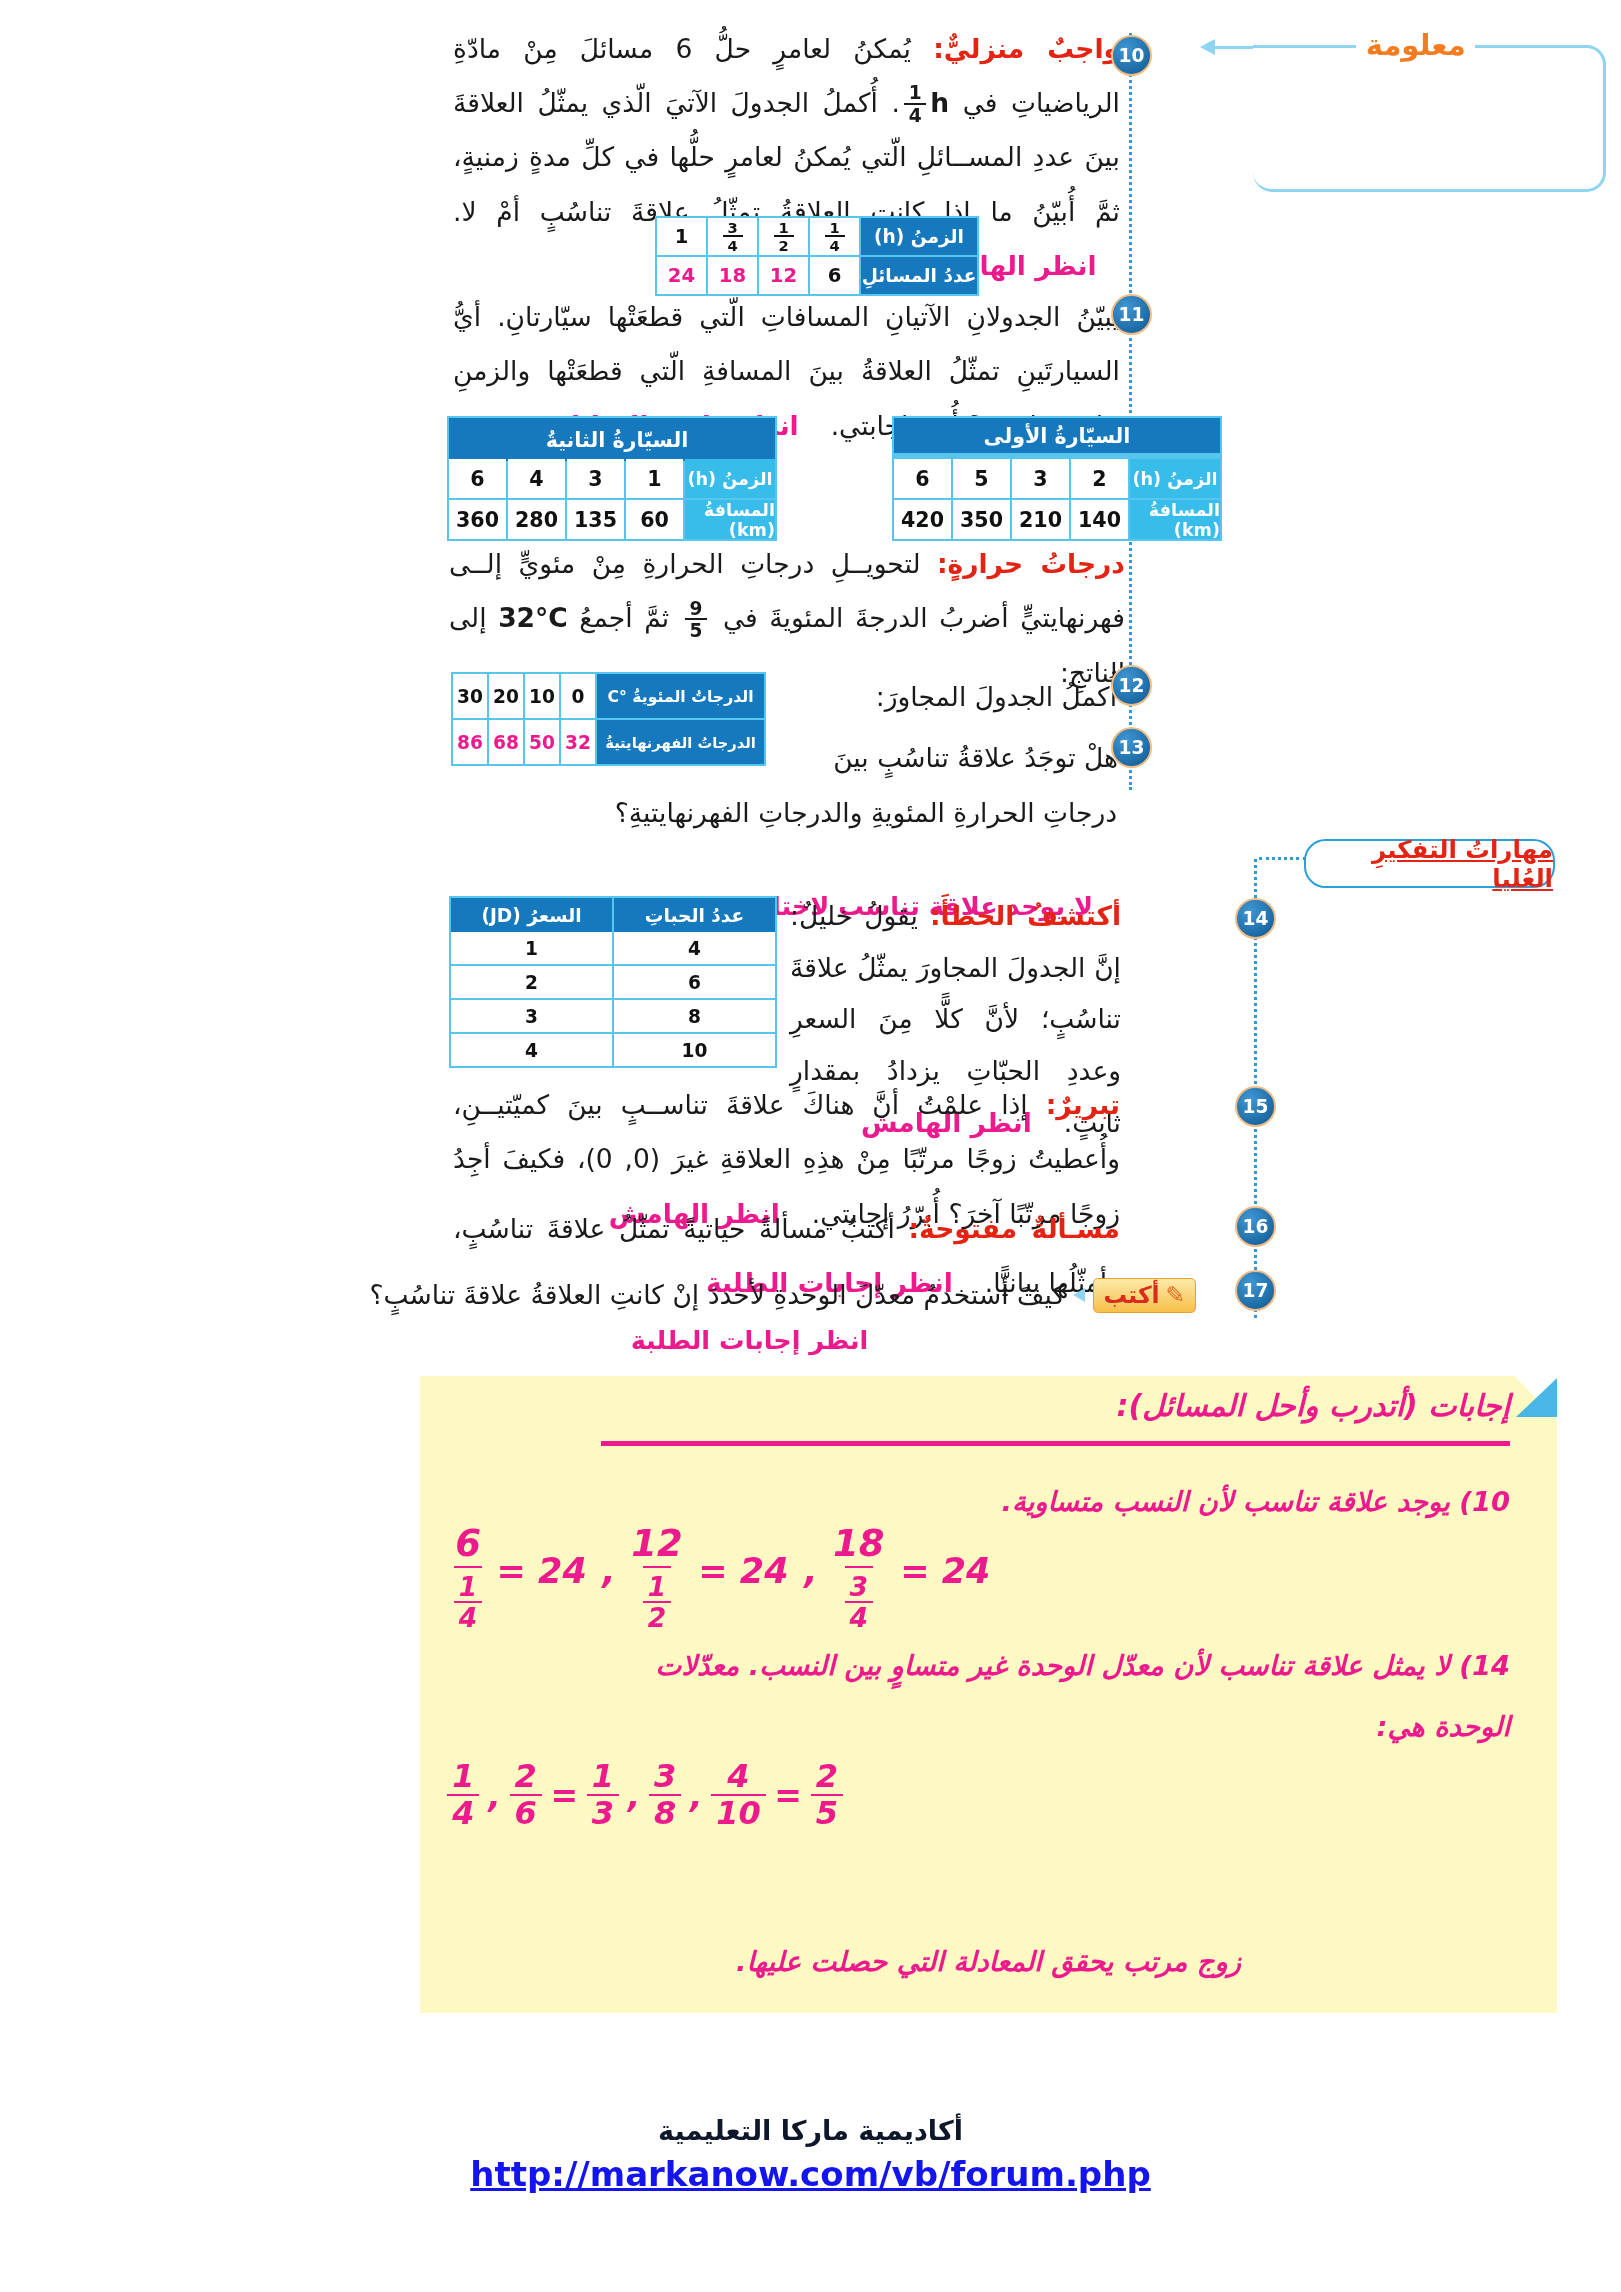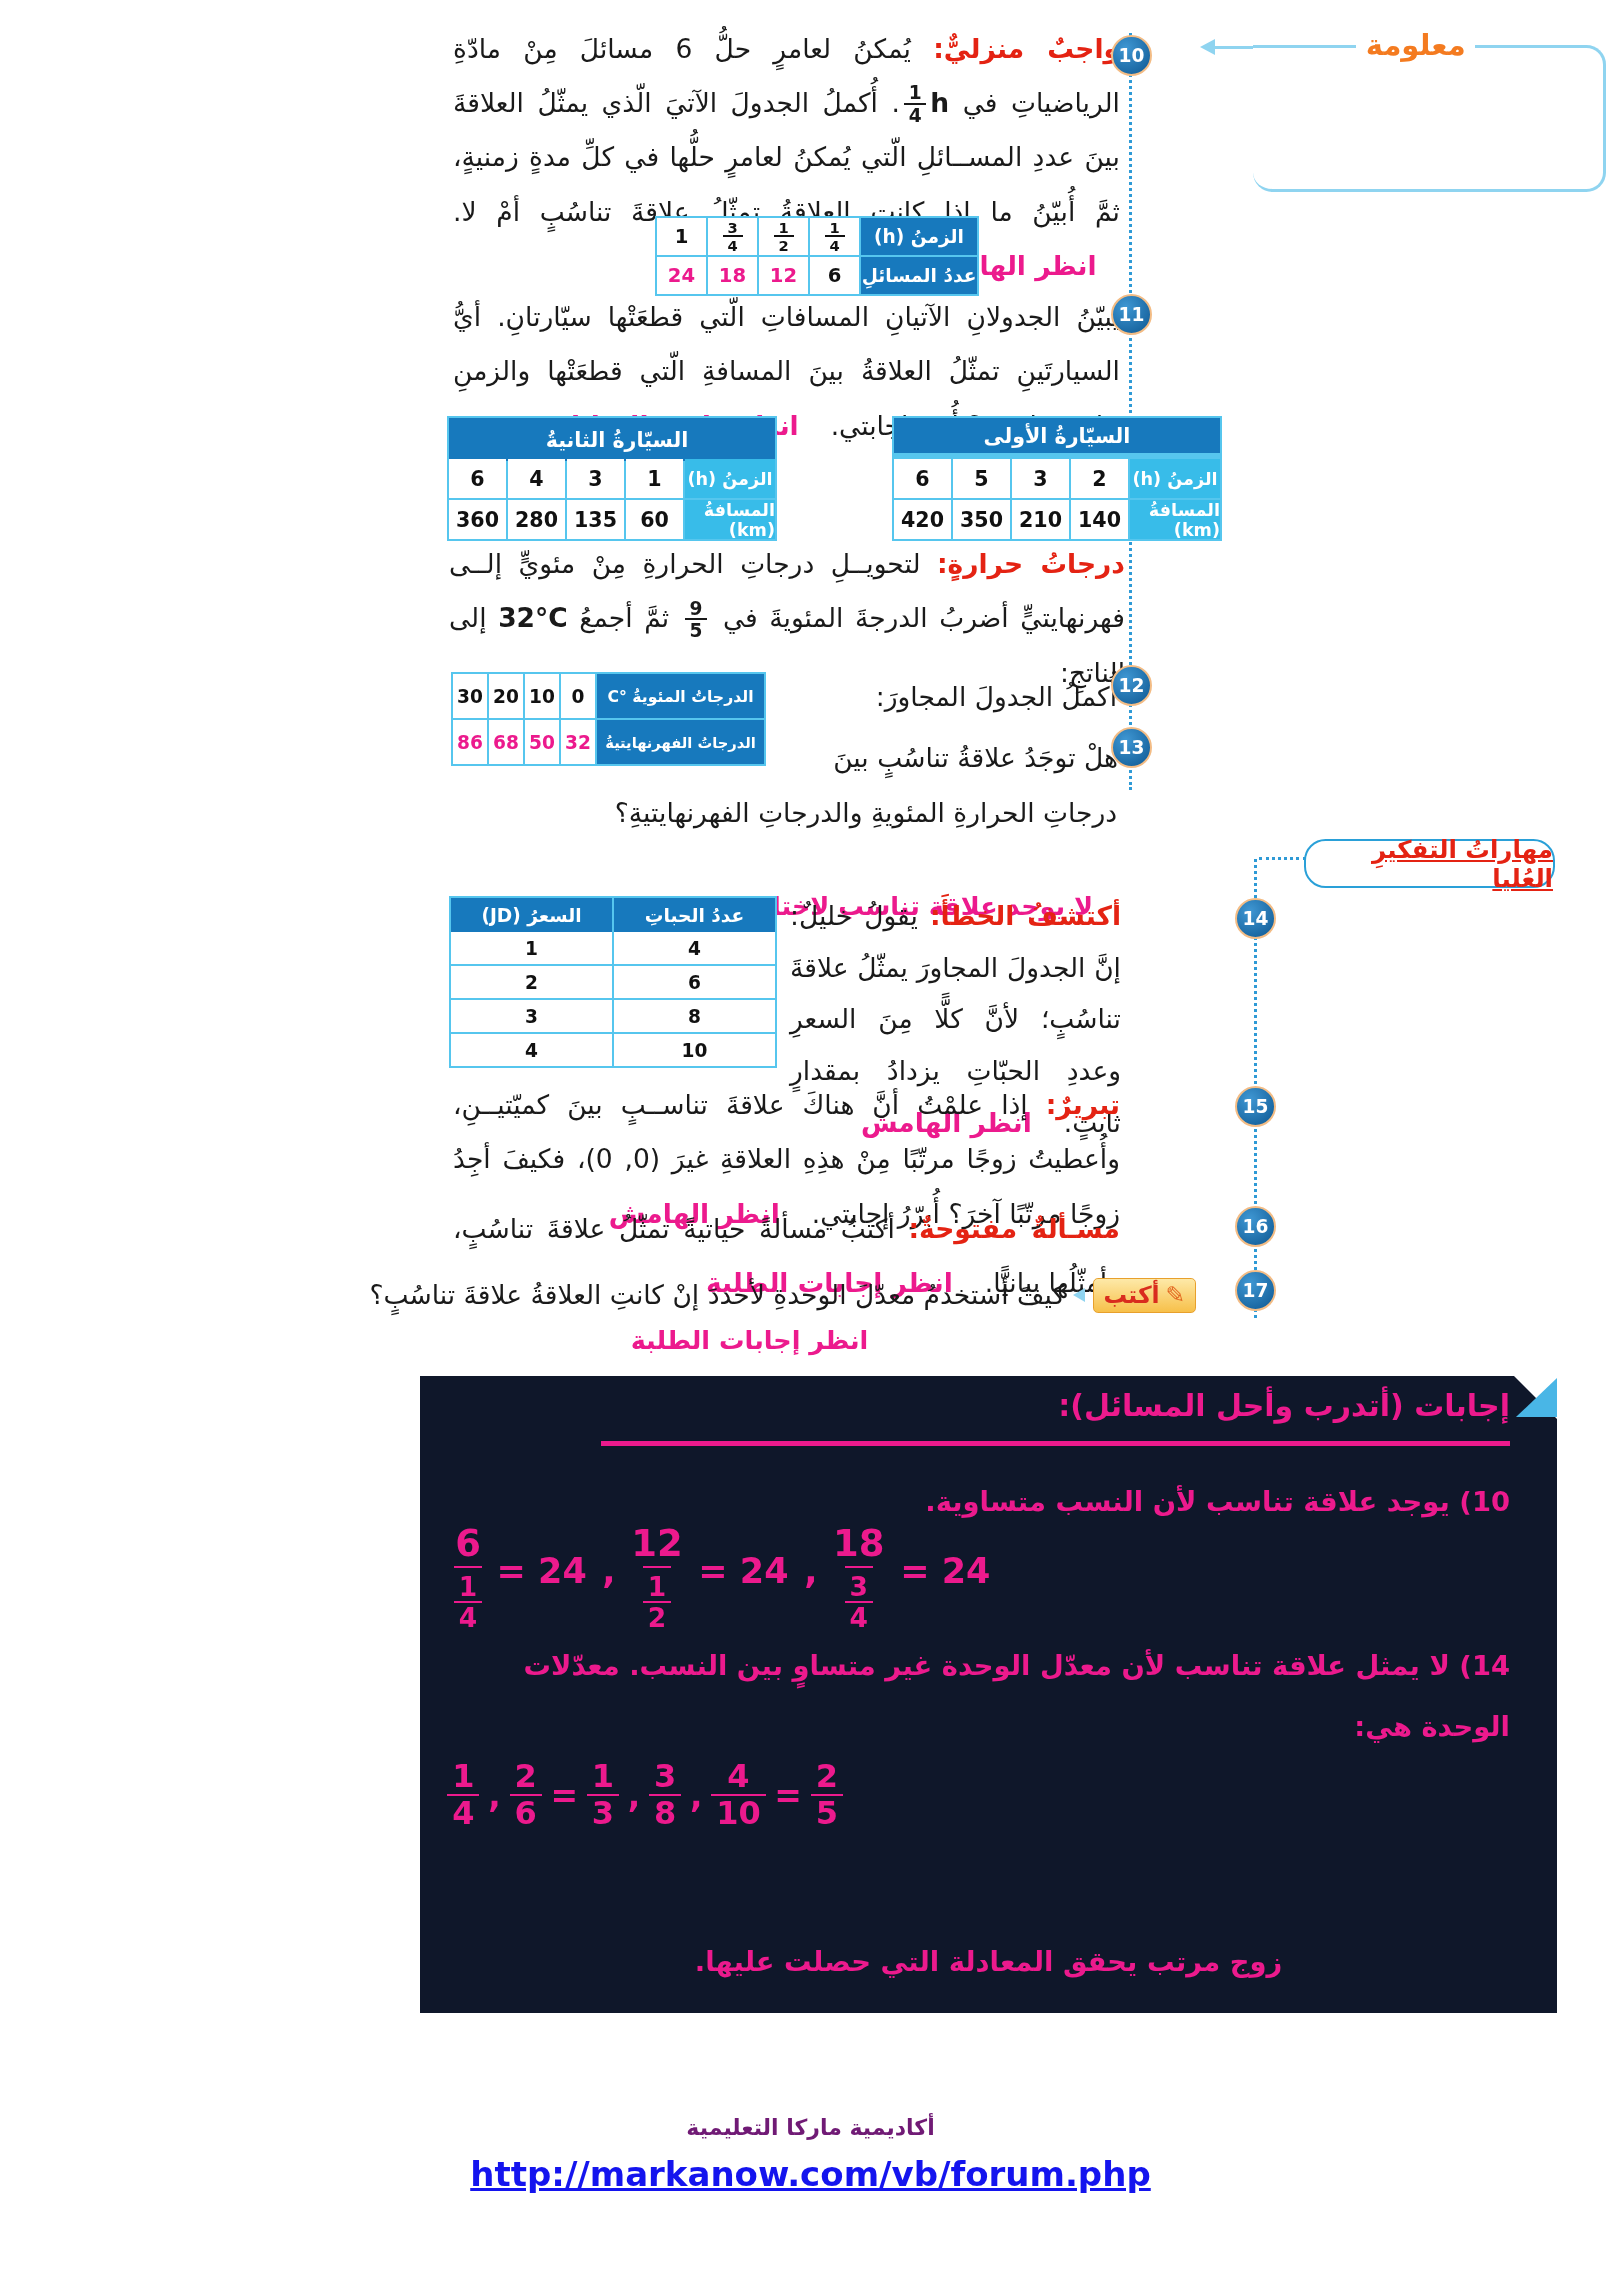--- a/index.html
+++ b/index.html
@@ -47,32 +47,32 @@
   .skills{position:absolute;background:#fff;border:2.9px solid #2aa0d8;border-radius:21.6px;
           display:flex;align-items:center;justify-content:center;color:#e42313;font-weight:bold;
           font-size:24.5px;z-index:4;text-decoration:underline;}
   
   .chip{display:inline-flex;align-items:center;gap:5.9px;background:linear-gradient(#fde9a8,#f7c04a);
         border:1.5px solid #e8a02c;border-radius:4.9px;padding:2px 9.8px;color:#d92c1e;font-weight:bold;
         font-size:23.5px;height:35px;box-sizing:border-box;}
   .miniarrow{width:0;height:0;border-top:7.8px solid transparent;border-bottom:7.8px solid transparent;
              border-right:12.7px solid #8fd4f0;display:inline-block;margin:0 7.8px;}
   
-  .ansbox{position:absolute;background:#0f172a;}
+  .ansbox{position:absolute;background:#fef9c3;font-style:italic;}
   .ansline{position:absolute;color:#ec1a8d;font-weight:bold;font-size:27.4px;white-space:nowrap;}
   .cfr{display:inline-flex;flex-direction:column;align-items:center;line-height:1;direction:ltr;}
   .cfr-top{font-size:37px;padding:0 7.8px 3.9px 7.8px;}
   .cfr-bot{border-top:2.9px solid #ec1a8d;padding-top:4.9px;}
   .cfr .sf{font-size:26.5px;}
   .eqrow{position:absolute;display:flex;direction:ltr;align-items:flex-start;color:#ec1a8d;font-weight:bold;}
   .eqres,.eqsep{font-size:35px;margin:25.5px 7.8px 0 7.8px;}
   .frrow{position:absolute;display:flex;direction:ltr;align-items:center;color:#ec1a8d;font-weight:bold;}
   .frrow .sf{font-size:32px;}
   .fsep{font-size:33px;margin:0 8.8px;}
-  .foot-brand{position:absolute;width:100%;text-align:center;color:#701a75;font-weight:bold;font-size:22px;}
+  .foot-brand{position:absolute;width:100%;text-align:center;color:#0f172a;font-weight:bold;font-size:27px;}
   .foot-url{position:absolute;width:100%;text-align:center;font-size:34px;}
   .foot-url a{color:#1414ee;font-weight:bold;text-decoration:underline;}
 </style>
 </head>
 <body>
 
 <div class="page">
 
   <div class="dotv abs" style="left:1129px;top:33px;height:757px;"></div>
   <div class="dotv abs" style="left:1254px;top:859px;height:459px;"></div>

